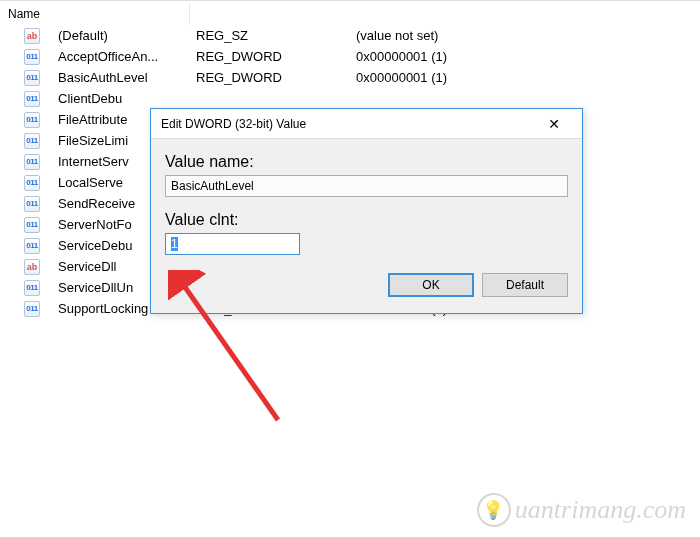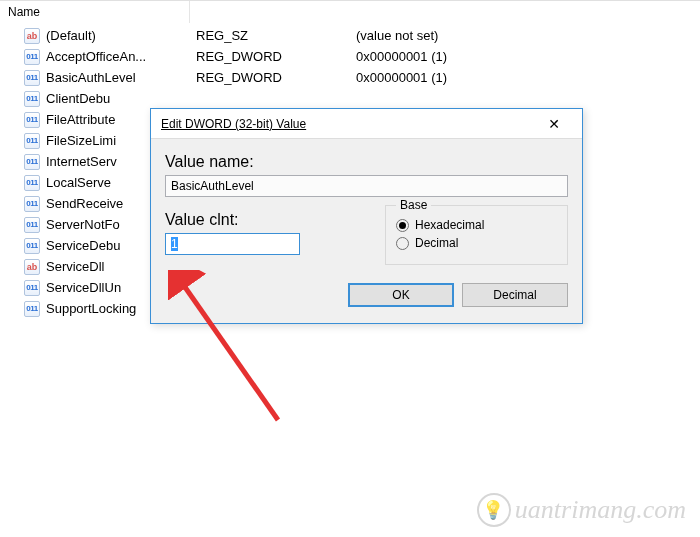--- a/index.html
+++ b/index.html
@@ -16,22 +16,21 @@
 .registry-list {
   position: absolute;
   top: 0;
   left: 0;
   right: 0;
   border-top: 1px solid #e0e0e0;
 }
 .list-header {
   display: flex;
   height: 24px;
-  align-items: flex-start;
-  flex-direction: column;
+  align-items: flex-end;
 }
 .list-header .col {
   padding: 4px 8px;
   border-right: 1px solid #e5e5e5;
   color: #000;
   font-size: 12px;
 }
 .col-name { width: 190px; }
 .col-type { width: 160px; }
 .col-data { flex: 1; }
@@ -39,21 +38,21 @@
   display: flex;
   height: 21px;
   align-items: center;
 }
 .list-body .row .cell {
   padding: 0 6px;
   overflow: hidden;
   white-space: nowrap;
   font-size: 13px;
 }
-.cell-name { width: 190px; display: flex; align-items: center; gap: 2px; }
+.cell-name { width: 190px; display: flex; align-items: center; gap: 14px; }
 .cell-type { width: 160px; }
 .cell-data { flex: 1; }
 .reg-icon {
   width: 16px;
   height: 16px;
   display: inline-flex;
   align-items: center;
   justify-content: center;
   margin-left: 18px;
   margin-right: 4px;
@@ -75,21 +74,21 @@
   box-shadow: 2px 2px 8px rgba(0,0,0,0.15);
 }
 .dialog-titlebar {
   height: 30px;
   background: #fff;
   display: flex;
   align-items: center;
   padding: 0 8px 0 10px;
   border-bottom: 1px solid #ddd;
 }
-.dialog-title { flex: 1; font-size: 12px; text-decoration: underline; }
+.dialog-title { flex: 1; font-size: 12px; }
 .dialog-close {
   width: 40px;
   height: 28px;
   display: flex;
   align-items: center;
   justify-content: center;
   font-size: 14px;
   cursor: default;
 }
 .dialog-body {
@@ -160,21 +159,21 @@
   background: #000;
   border-radius: 50%;
 }
 .dialog-buttons {
   display: flex;
   justify-content: flex-end;
   gap: 8px;
   margin-top: 18px;
 }
 .btn {
-  width: 106px;
+  width: 86px;
   height: 24px;
   background: #e1e1e1;
   border: 1px solid #adadad;
   font-family: inherit;
   font-size: 12px;
   text-align: center;
   line-height: 22px;
 }
 .btn.primary {
   border: 2px solid #3a8fd6;
@@ -336,37 +335,24 @@
     <div class="dialog-close">✕</div>
   </div>
   <div class="dialog-body">
     <div class="field-label">Value name:</div>
     <input class="text-input" readonly="" value="BasicAuthLevel" style="">
     <div class="row-split">
       <div class="left">
         <div class="field-label">Value clnt:</div>
         <div class="value-data-input"><span class="sel">1</span></div>
       </div>
-      <div class="right">
-        <div class="fieldset">
-          <div class="legend">Base</div>
-          <div class="radio-row">
-            <span class="radio checked"></span>
-            <span>Hexadecimal</span>
-          </div>
-          <div class="radio-row">
-            <span class="radio"></span>
-            <span>Decimal</span>
-          </div>
-        </div>
-      </div>
     </div>
     <div class="dialog-buttons">
       <div class="btn primary">OK</div>
-      <div class="btn">Decimal</div>
+      <div class="btn">Default</div>
     </div>
   </div>
 </div>
 
 <svg class="arrow" width="140" height="170">
   <defs>
     <marker id="ah" markerWidth="12" markerHeight="12" refX="2" refY="5" orient="auto">
       <path d="M0,0 L10,5 L0,10 Z" fill="#e53131"></path>
     </marker>
   </defs>

